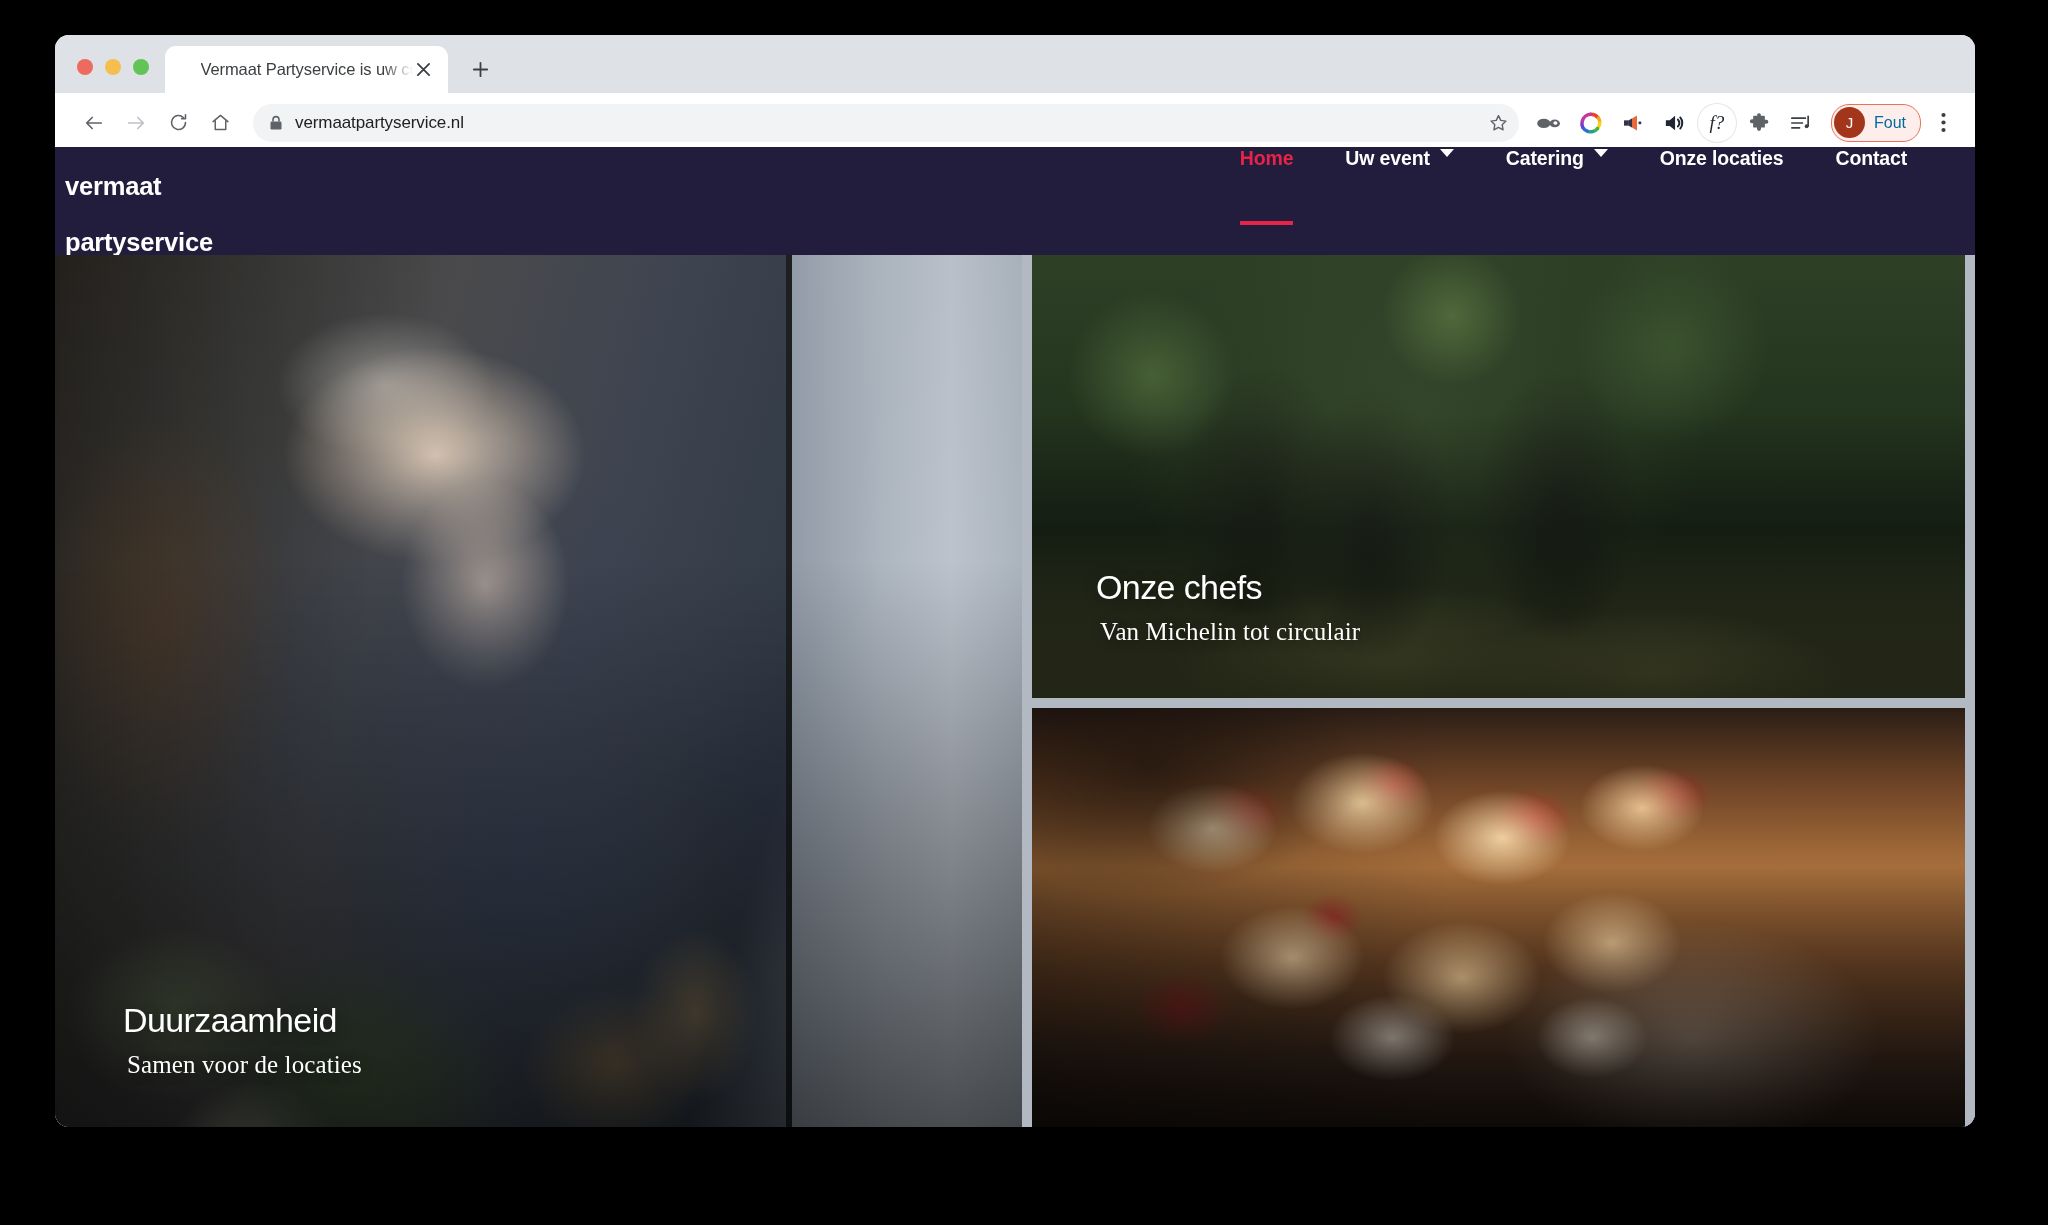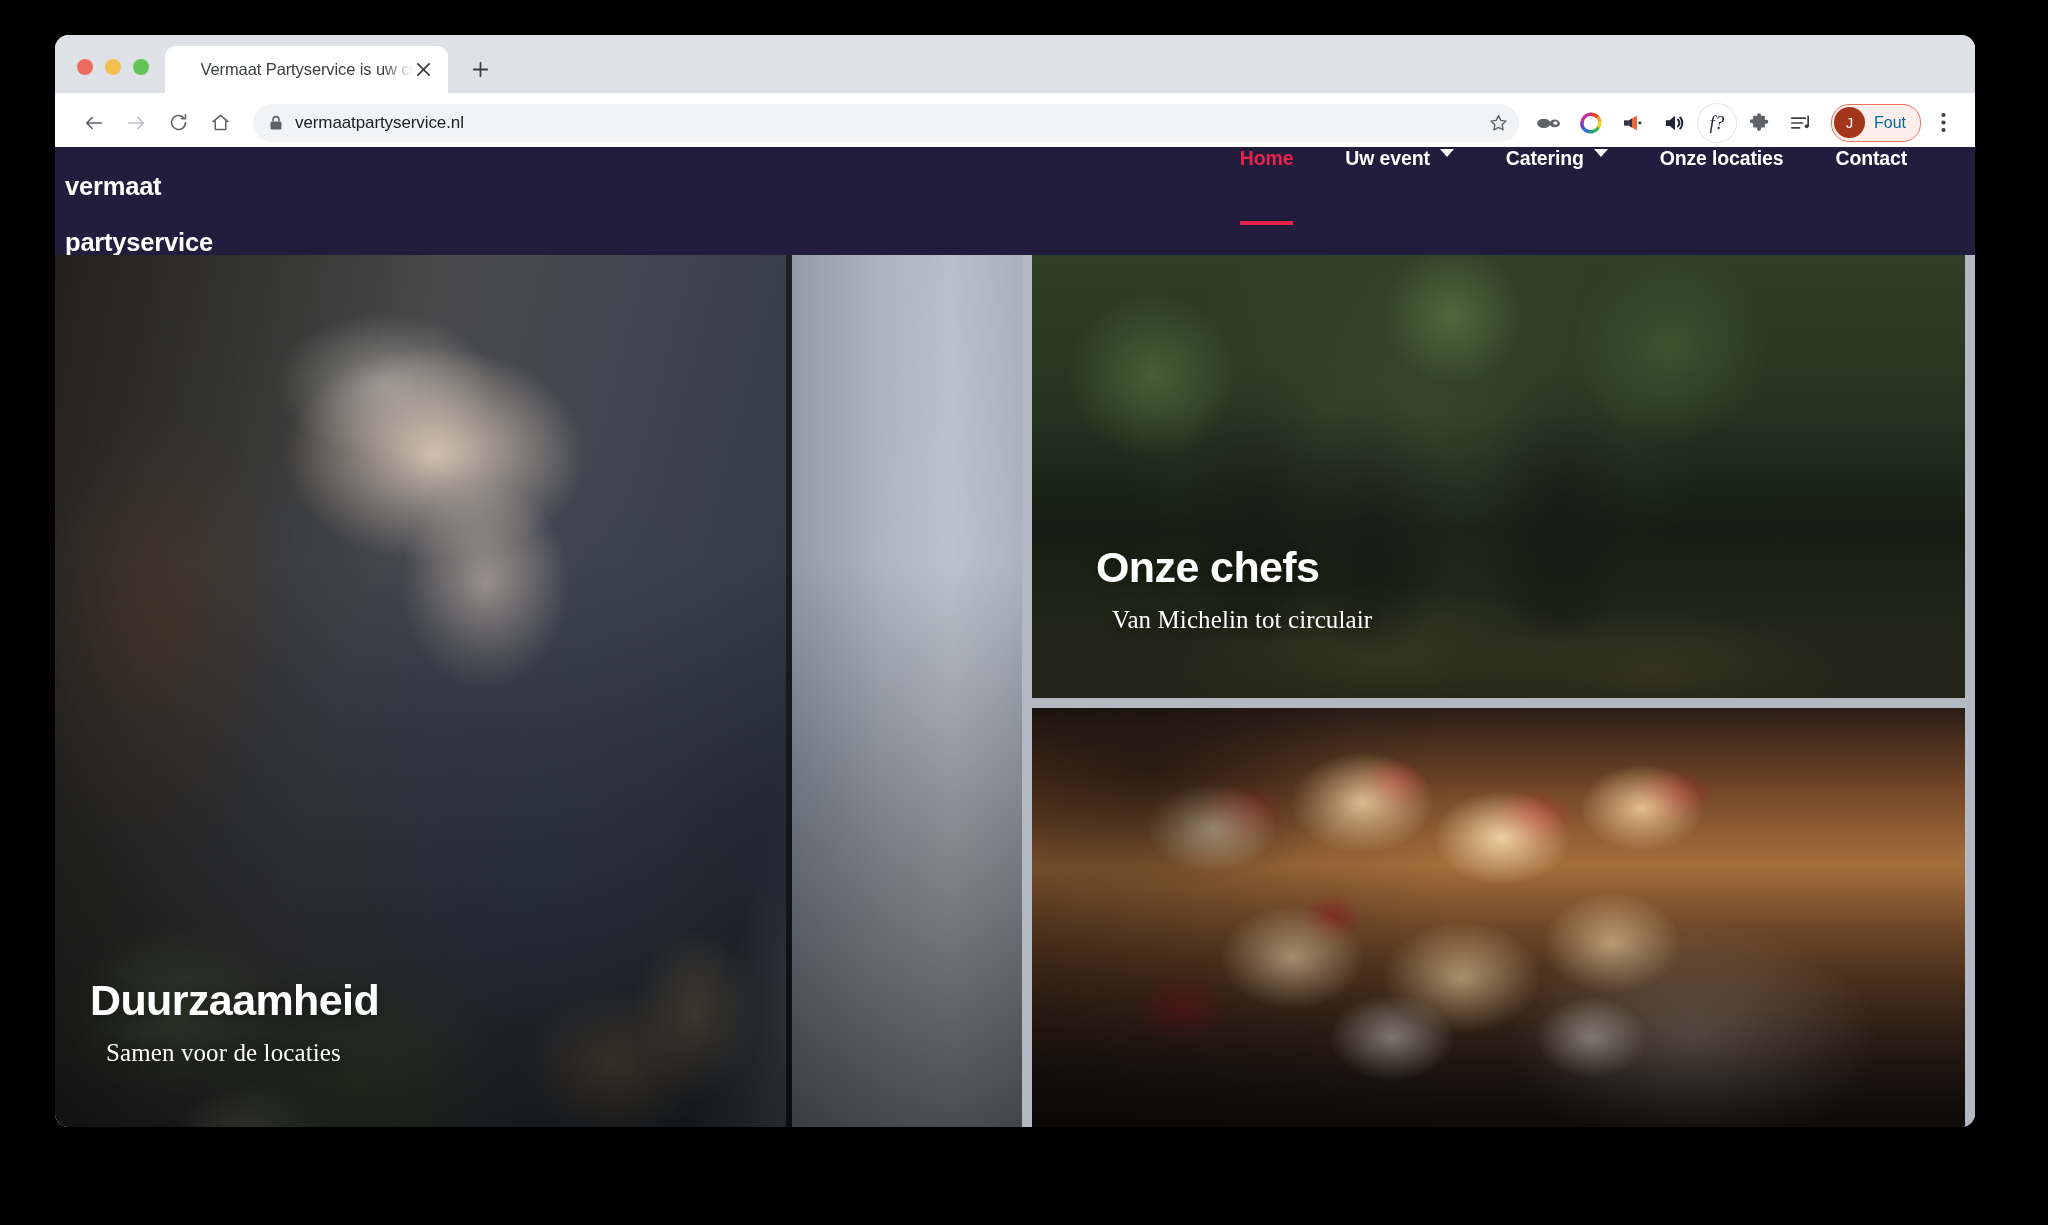--- a/index.html
+++ b/index.html
@@ -261,35 +261,35 @@
   }
   .card.chefs { height: 443px; }
   .card.seasonal { flex: 1 1 auto; }
 
   .card-body {
     position: absolute;
     left: 0; right: 0; bottom: 0;
     padding: 0 0 48px 64px;
     z-index: 3;
   }
-  .hero-left .card-body { padding-bottom: 44px; padding-left: 35px; }
+  .hero-left .card-body { padding-bottom: 44px; padding-left: 68px; }
   .card-title {
     color: #ffffff;
-    font-weight: 700;
-    font-size: 43px;
+    font-weight: 400;
+    font-size: 34px;
     letter-spacing: -0.6px;
     margin: 0 0 12px 0;
     text-shadow: 0 2px 14px rgba(0,0,0,0.35);
     line-height: 1.05;
   }
   .card-sub {
     color: #ffffff;
     font-family: "Liberation Serif", serif;
     font-size: 25px;
-    margin: 16px;
+    margin: 4px;
     letter-spacing: 0.1px;
     text-shadow: 0 2px 12px rgba(0,0,0,0.4);
   }
   .scrim {
     position: absolute;
     left: 0; right: 0; bottom: 0; height: 65%;
     background: linear-gradient(to top, rgba(0,0,0,0.62), rgba(0,0,0,0.0));
     z-index: 2;
   }
 

